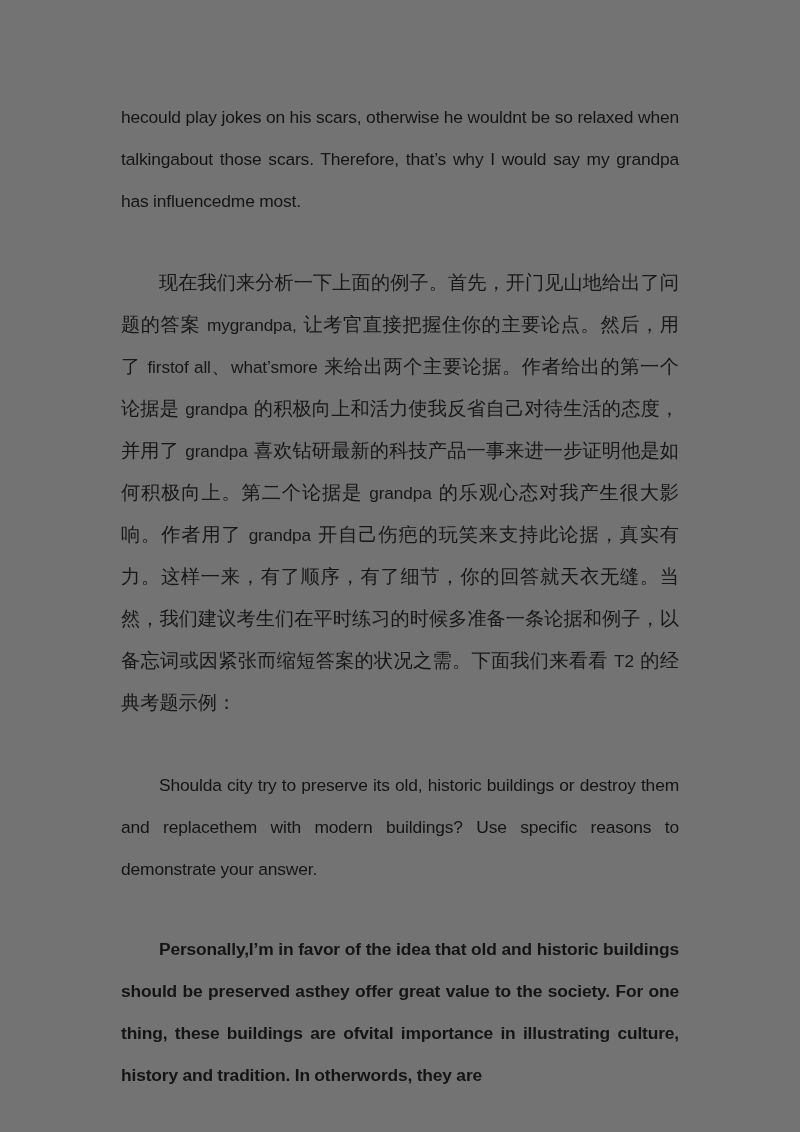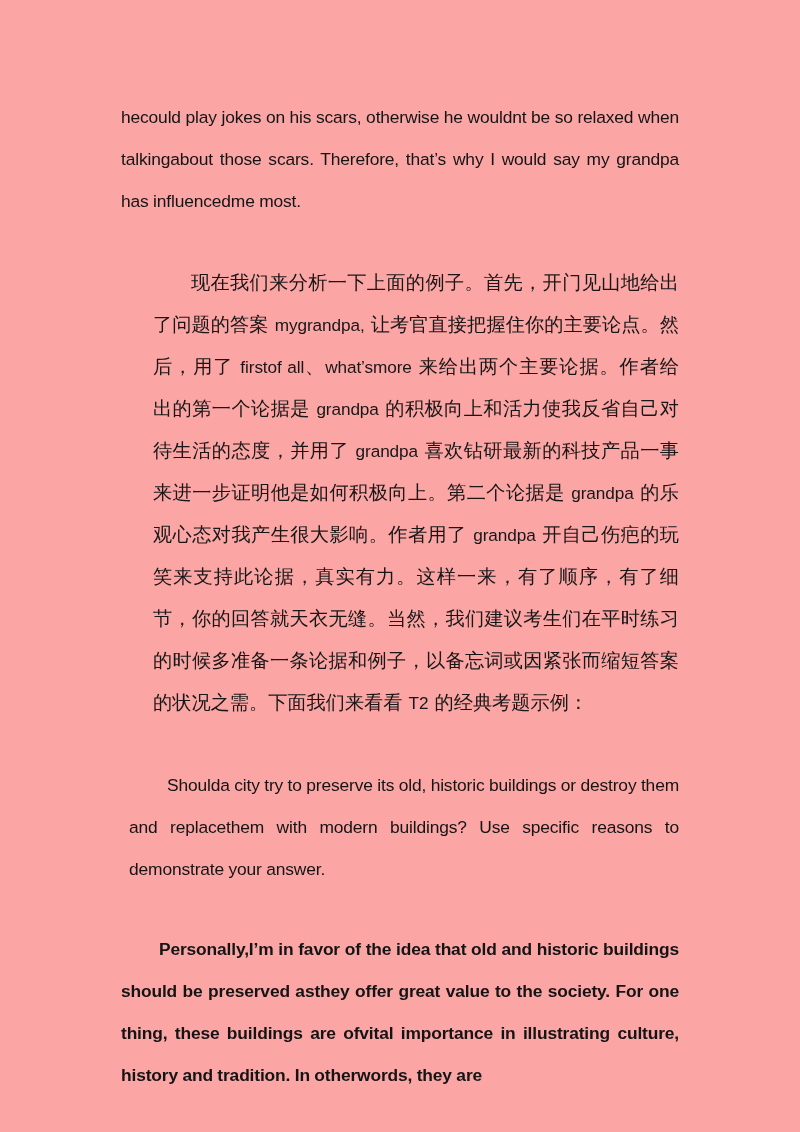--- a/index.html
+++ b/index.html
@@ -5,21 +5,21 @@
 <style>
   html, body {
     margin: 0;
     padding: 0;
     background: #ffffff;
   }
   .page {
     position: relative;
     width: 800px;
     height: 1132px;
-    background: #fca5a5;
+    background: #737373;
     overflow: hidden;
     box-sizing: border-box;
   }
   .content {
     position: absolute;
     left: 121px;
     top: 96px;
     width: 558px;
   }
   p {
@@ -47,22 +47,22 @@
     color: #171717;
   }
   
   .p-cn .lat {
     font-family: "Liberation Sans", "DejaVu Sans", sans-serif;
     font-size: 17.2px;
     letter-spacing: -0.1px;
   }
   .indent-en { text-indent: 38px; }
   .indent-cn { text-indent: 38px; }
-  .gap-cn  { margin-top: 40px; margin-left: 32px; }
-  .gap-q   { margin-top: 40px; margin-left: 8px; }
+  .gap-cn  { margin-top: 40px; }
+  .gap-q   { margin-top: 40px; }
   .gap-ans { margin-top: 38px; font-weight: bold; }
 </style>
 </head>
 <body>
 
 <div class="page">
   <div class="content">
 
     <p class="p-en">hecould play jokes on his scars, otherwise he wouldnt be so relaxed when talkingabout those scars. Therefore, that’s why I would say my grandpa has influencedme most.</p>
 

